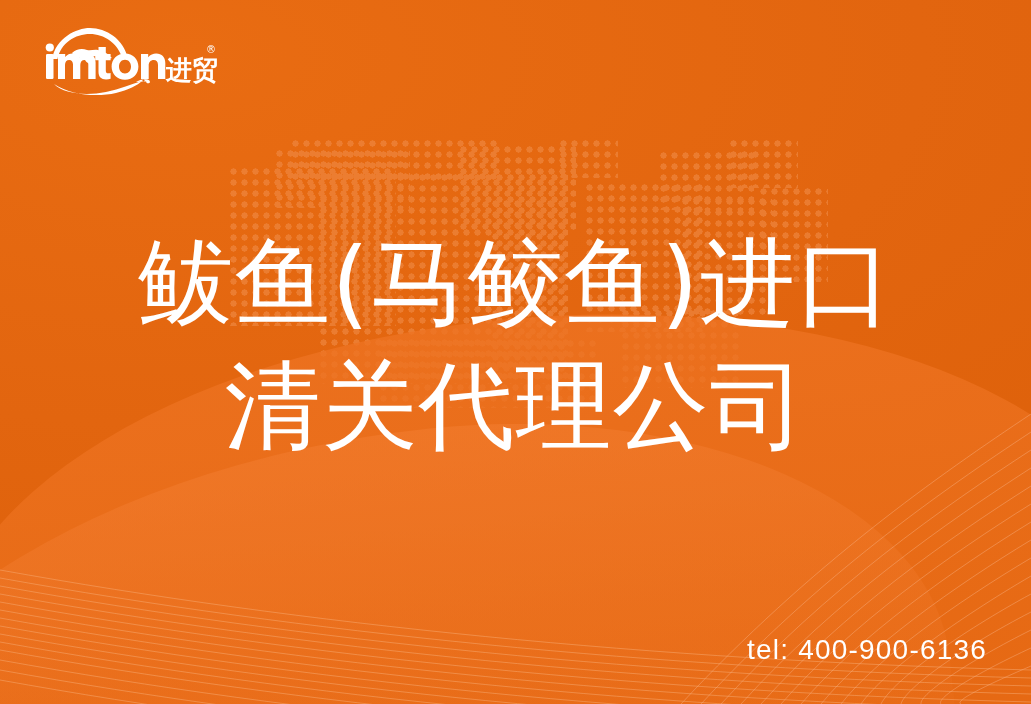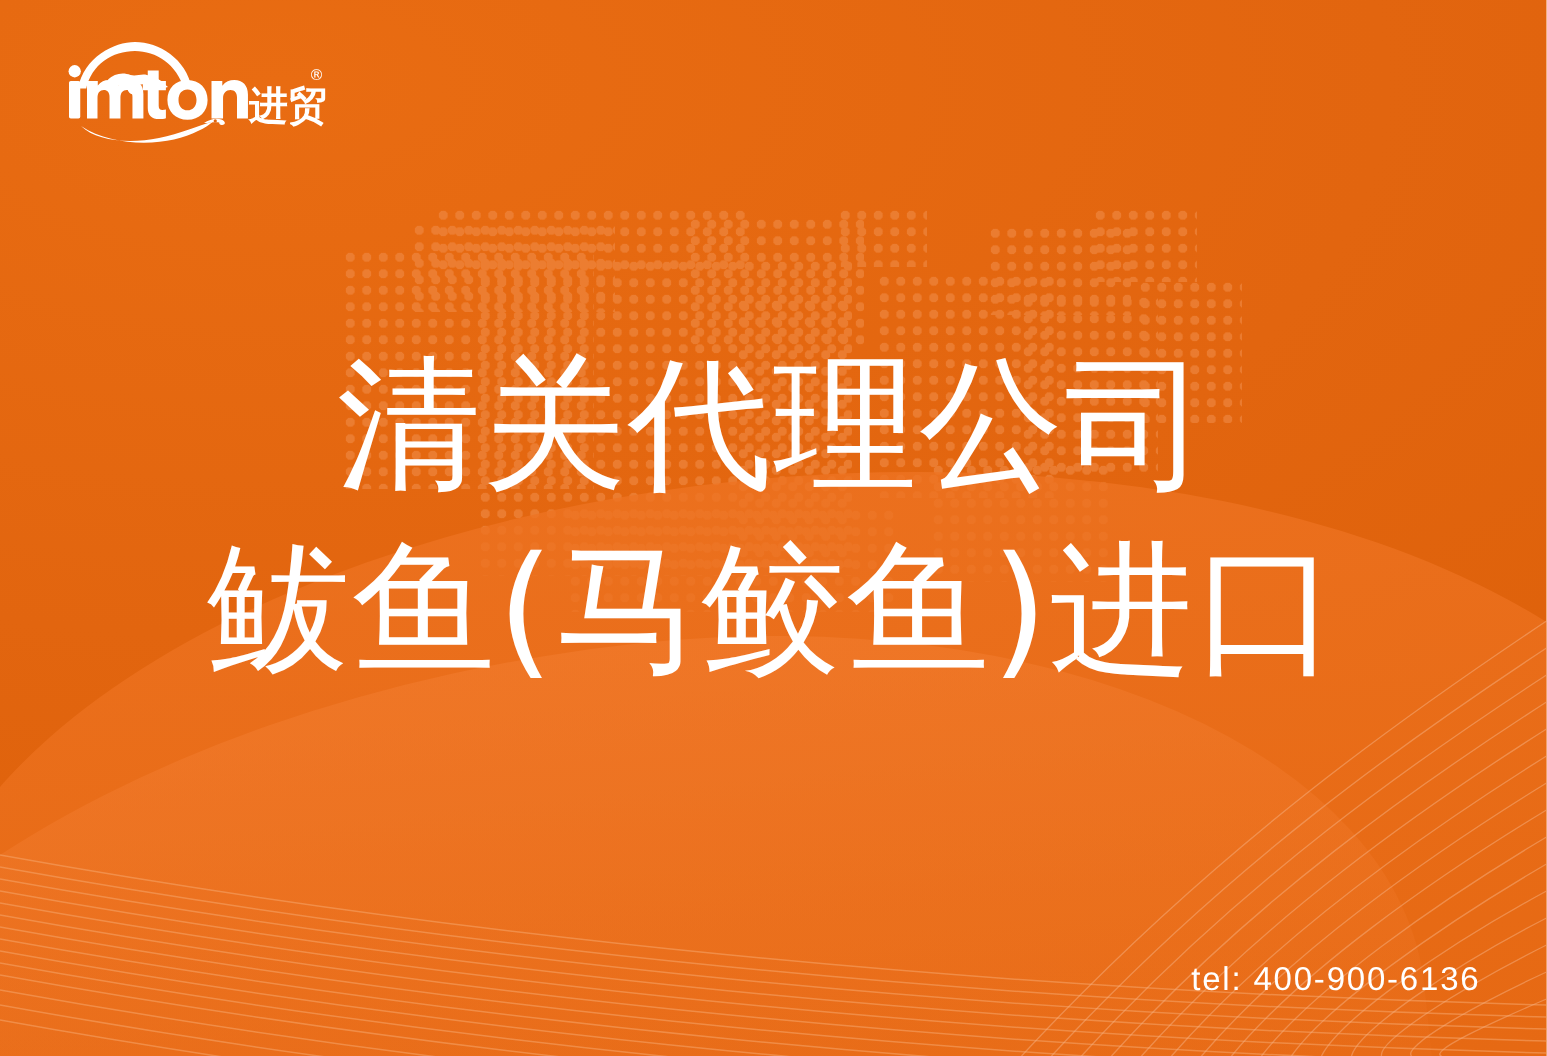--- a/index.html
+++ b/index.html
@@ -112,21 +112,21 @@
     white-space:nowrap;
   }
   .headline .ln{display:block;}
 
   
   .tel{
     position:absolute;
     right:44px;
     bottom:38px;
     color:#ffffff;
-    font-size:22px;
+    font-size:28px;
     letter-spacing:1.2px;
     font-family:"Liberation Sans","DejaVu Sans",sans-serif;
     white-space:nowrap;
   }
 </style>
 </head>
 <body>
 
 <div id="poster">
 
@@ -219,19 +219,19 @@
       </g>
 
       <g fill="#ffffff">
         <text x="124" y="53" font-family="DejaVu Sans, Liberation Sans, sans-serif" font-size="26" font-weight="700" letter-spacing="0">进贸通</text>
         <text x="164" y="27" font-family="DejaVu Sans, Liberation Sans, sans-serif" font-size="10">®</text>
       </g>
     </svg>
   </div>
 
   <div class="headline">
+    <span class="ln">鲅鱼(马鲛鱼)进口</span>
     <span class="ln">清关代理公司</span>
-    <span class="ln">鲅鱼(马鲛鱼)进口</span>
   </div>
 
   <div class="tel">tel: 400-900-6136</div>
 
 </div>
 
 </body></html>

